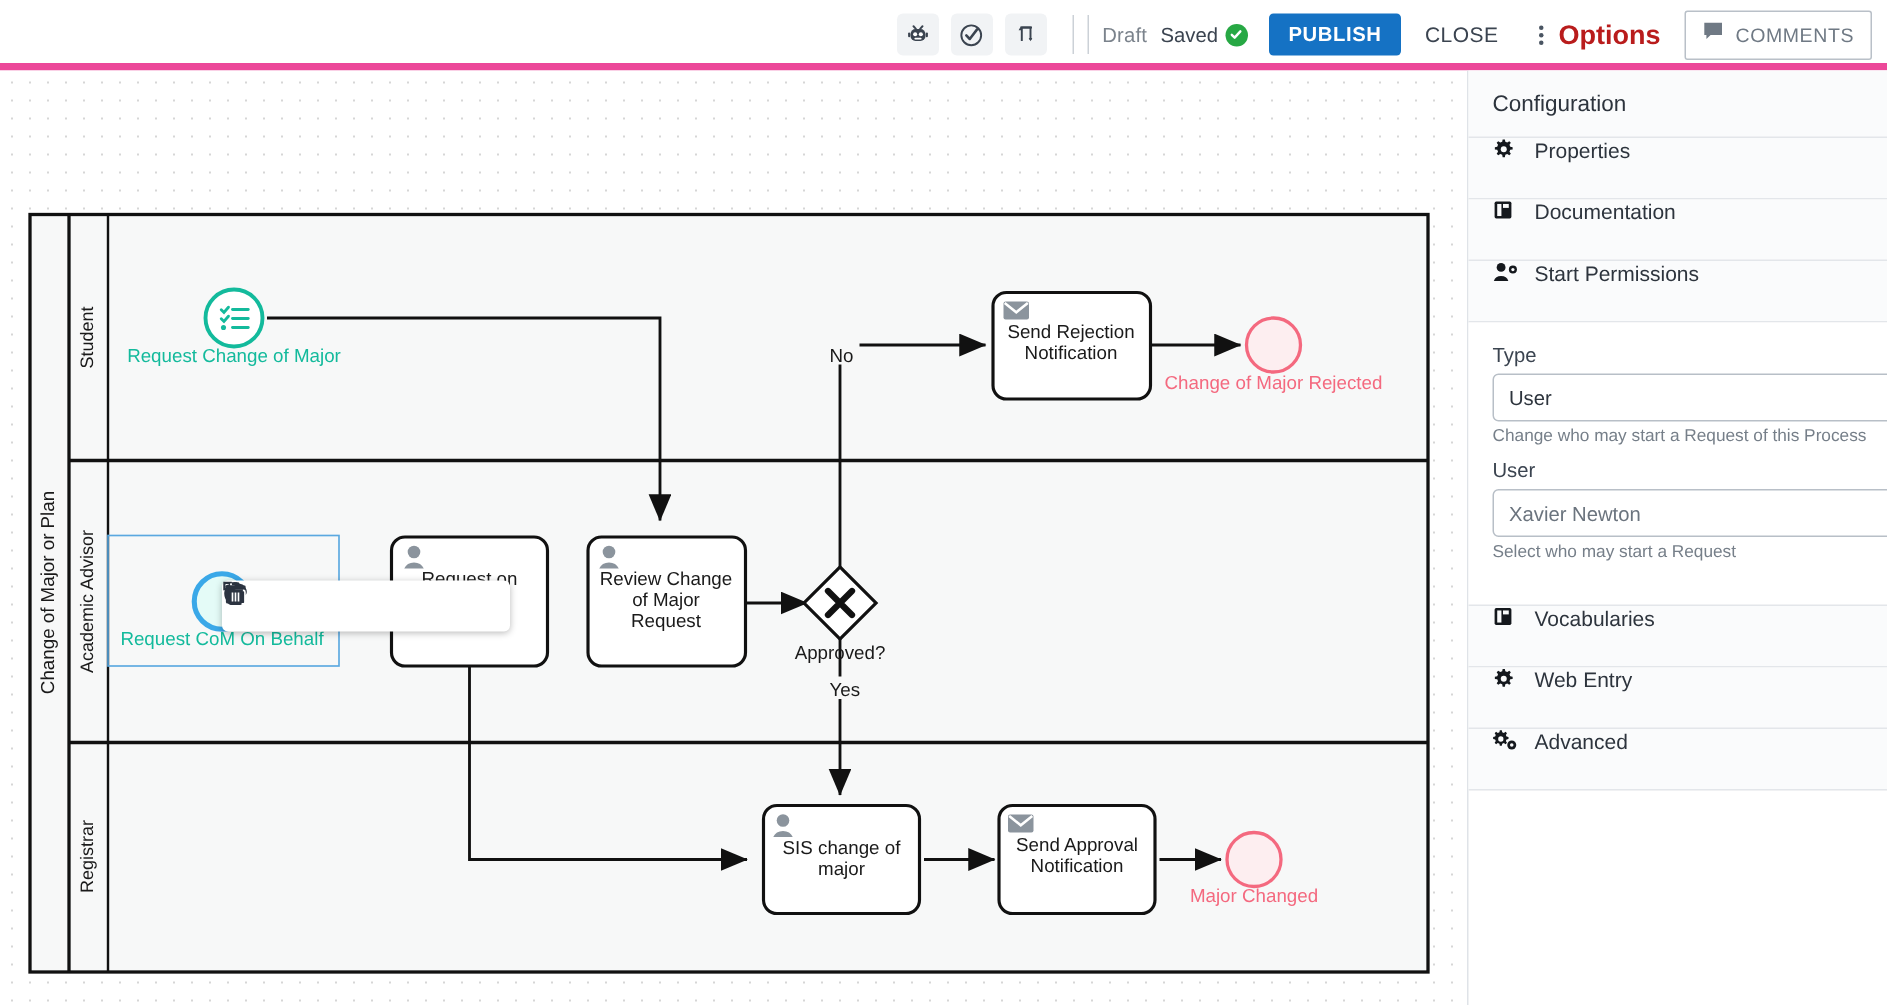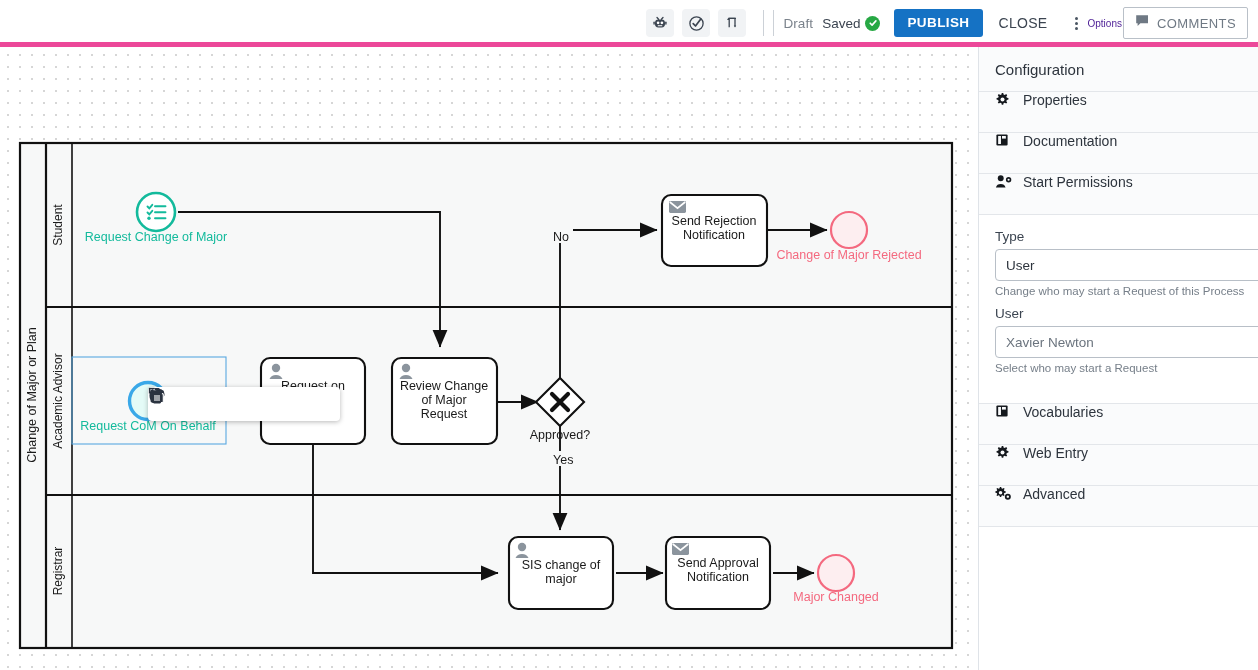--- a/index.html
+++ b/index.html
@@ -47,23 +47,23 @@
   }
   .close-btn {
     font-size: 14px; color: #3b4450; margin-left: 16px; cursor: pointer;
     letter-spacing: .3px;
   }
   .options-wrap {
     display: flex; align-items: center; margin-left: 22px; cursor: pointer;
   }
   .kebab { width: 14px; display:flex; flex-direction:column; align-items:center; gap:2px; }
   .kebab i { width: 3px; height: 3px; background: #4a5562; border-radius: 50%; display:block; }
-  .options-label { font-size: 10px; color: #4c1d95; margin-left: 4px; }
+  .options-label { font-size: 18px; color: #b91c1c; margin-left: 4px; font-weight: bold; }
   .comments-btn {
-    margin-left: 1px; display: flex; align-items: center; gap: 7px;
+    margin-left: 16px; display: flex; align-items: center; gap: 7px;
     border: 1px solid #b9c0c8; border-radius: 2px; padding: 6px 11px;
     cursor: pointer; background: #fff;
   }
   .comments-label { font-size: 13px; color: #6f7984; letter-spacing: .4px; }
 
   
   .canvas {
     position: absolute; left: 0; top: 47px; width: 978px; height: 623px;
     background-color: #ffffff;
     background-image: radial-gradient(#d6d6d6 0.9px, transparent 1px);

